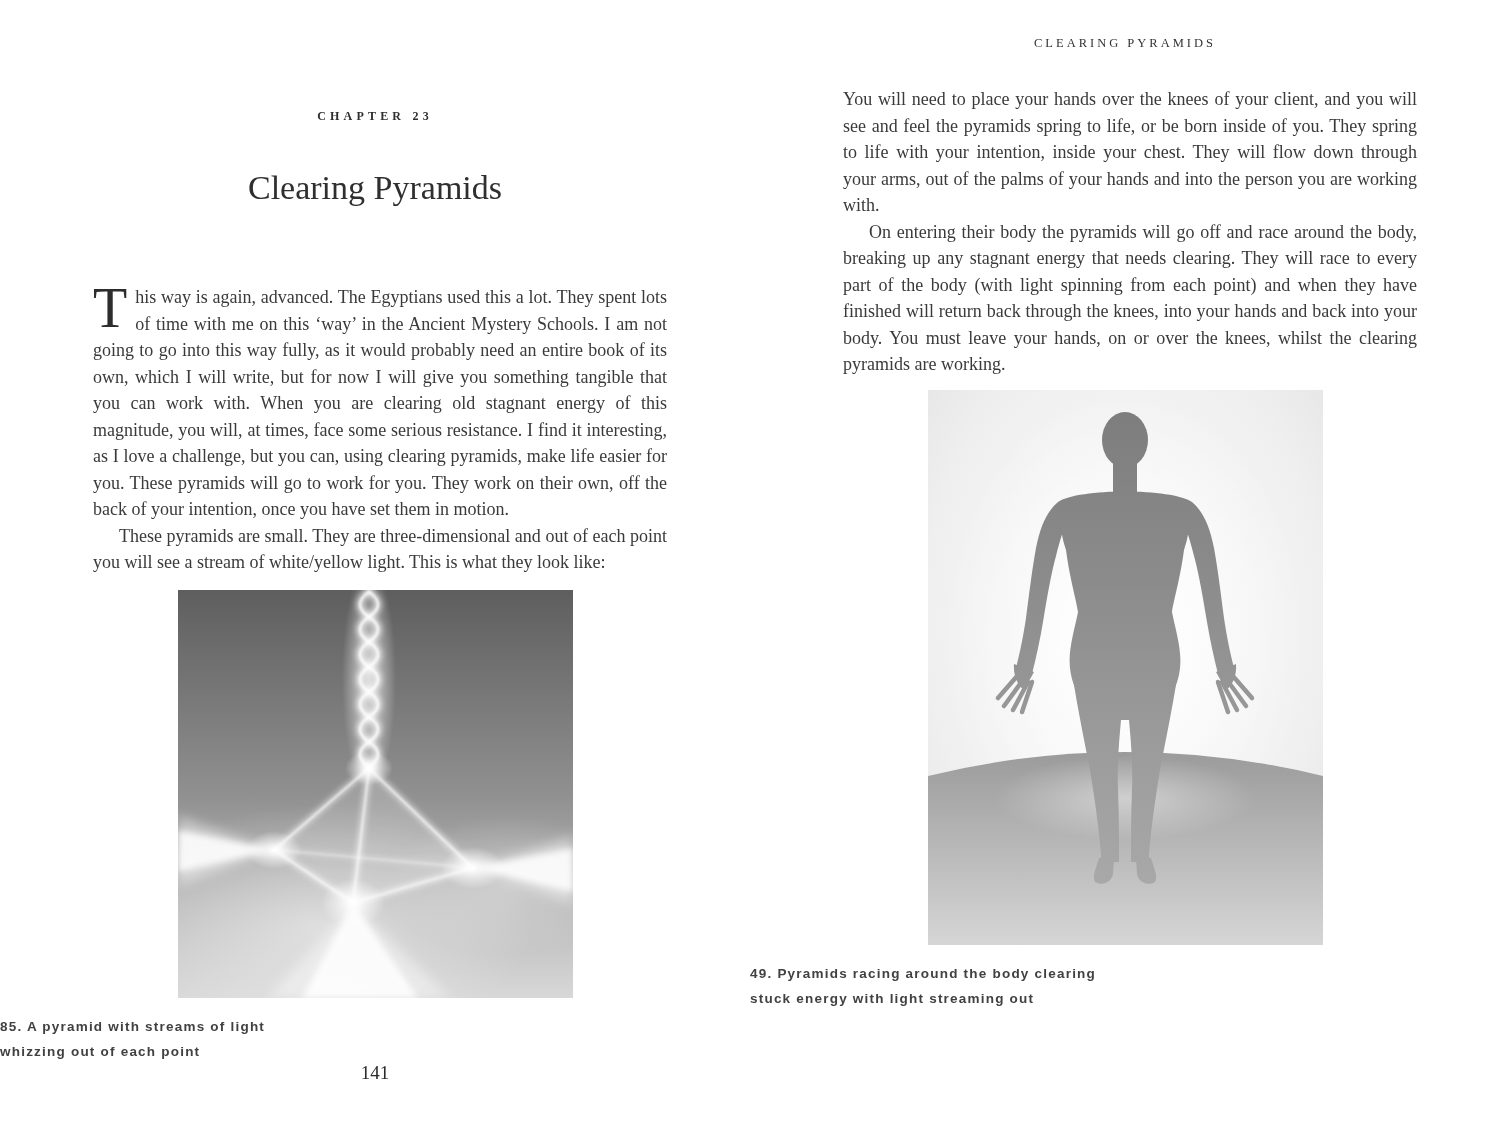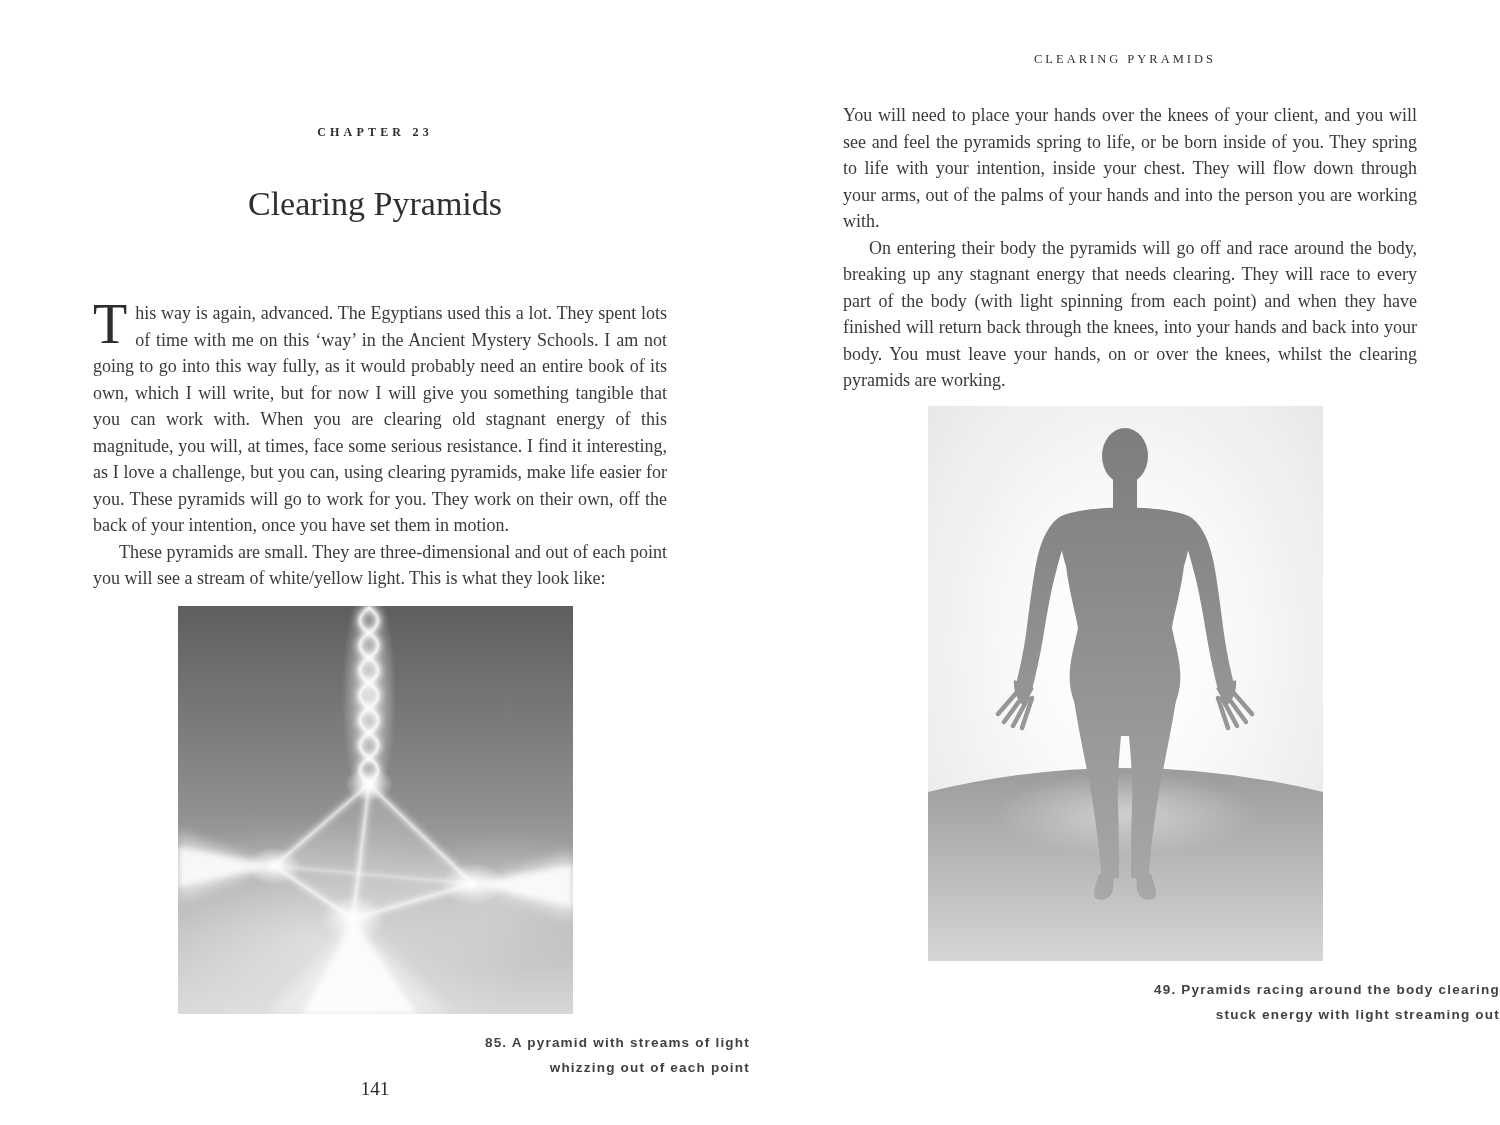--- a/index.html
+++ b/index.html
@@ -5,21 +5,21 @@
   * { margin:0; padding:0; box-sizing:border-box; }
   html,body { background:#ffffff; }
   body {
     width:1500px; height:1125px;
     font-family:"Liberation Serif","DejaVu Serif",serif;
     color:#3a3a3a;
     position:relative;
     overflow:hidden;
   }
   .spread { position:relative; width:1500px; height:1125px; background:#ffffff; }
-  .page { position:absolute; top:16px; width:750px; height:1050px; display:flow-root; }
+  .page { position:absolute; top:0; width:750px; height:1050px; display:flow-root; }
   .page-left  { left:0; }
   .page-right { left:750px; }
 
   .chapter-label {
     margin-top:108px;
     text-align:center;
     font-size:12px; line-height:17px;
     letter-spacing:0.35em;
     color:#2e2e2e;
     font-weight:bold;
@@ -59,21 +59,21 @@
     color:#2d2d2d;
   }
 
   .figure { display:block; width:395px; margin:14px auto 0; }
   .figure-right { margin-top:12px; }
   .figure svg { display:block; }
 
   .caption {
     display:block;
     margin-top:16px;
-    text-align:right;
+    text-align:left;
     white-space:pre-line;
     font-family:"Liberation Sans","DejaVu Sans",sans-serif;
     font-weight:bold;
     font-size:13.5px;
     line-height:25px;
     letter-spacing:0.09em;
     color:#414141;
   }
 
   .page-number {

